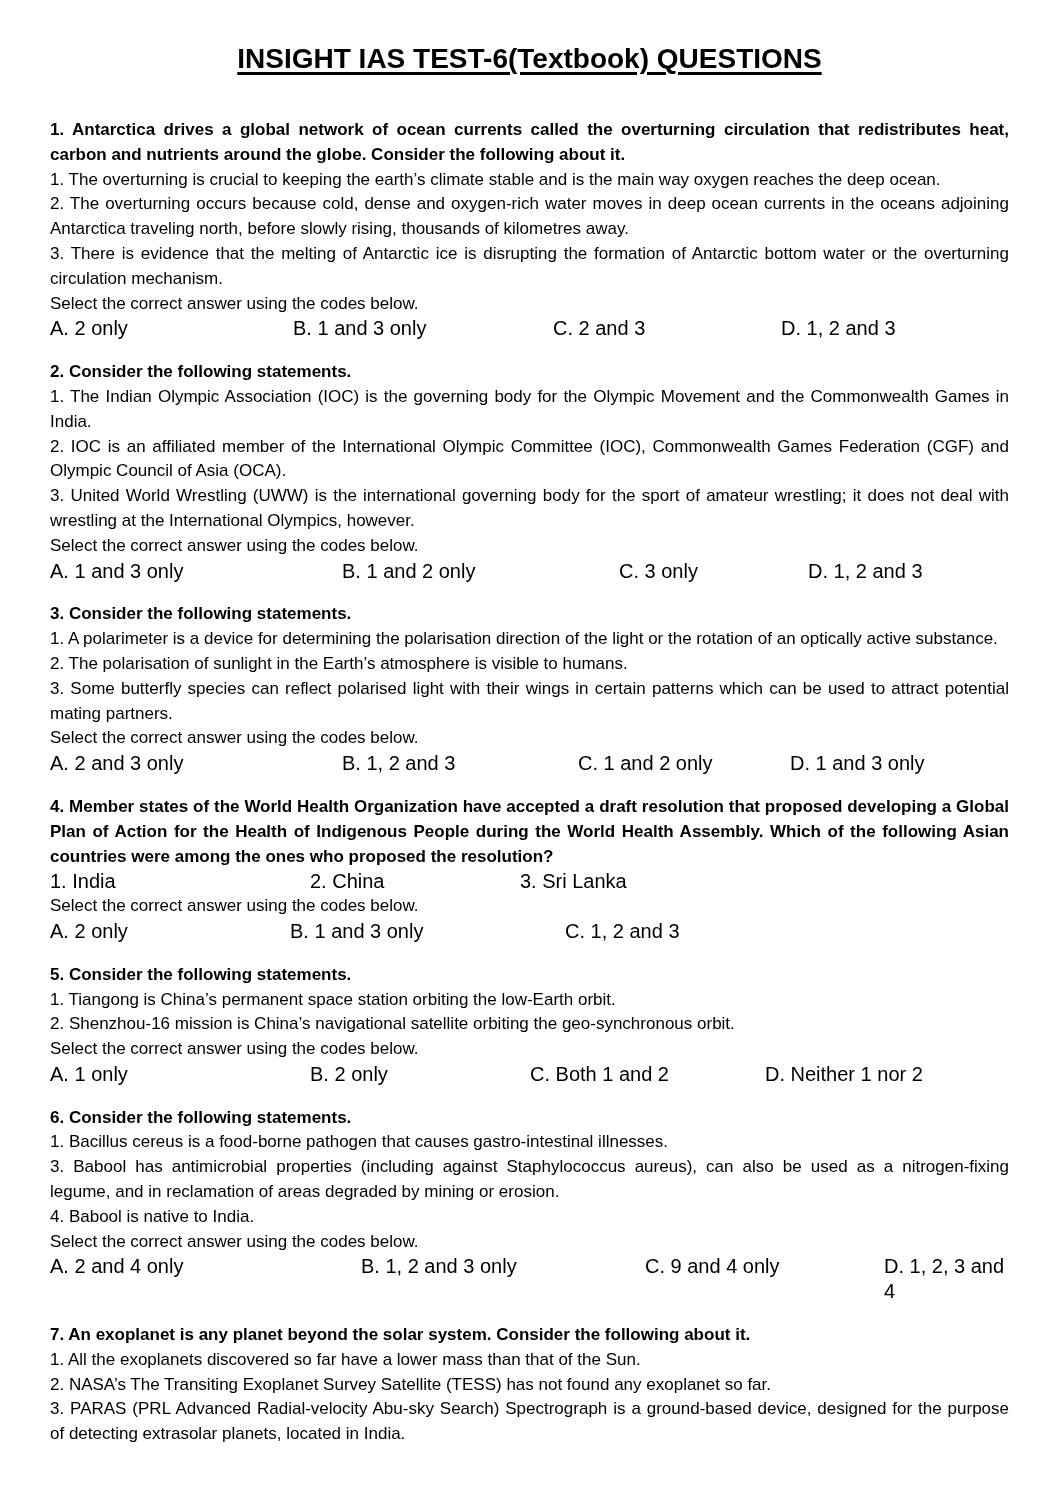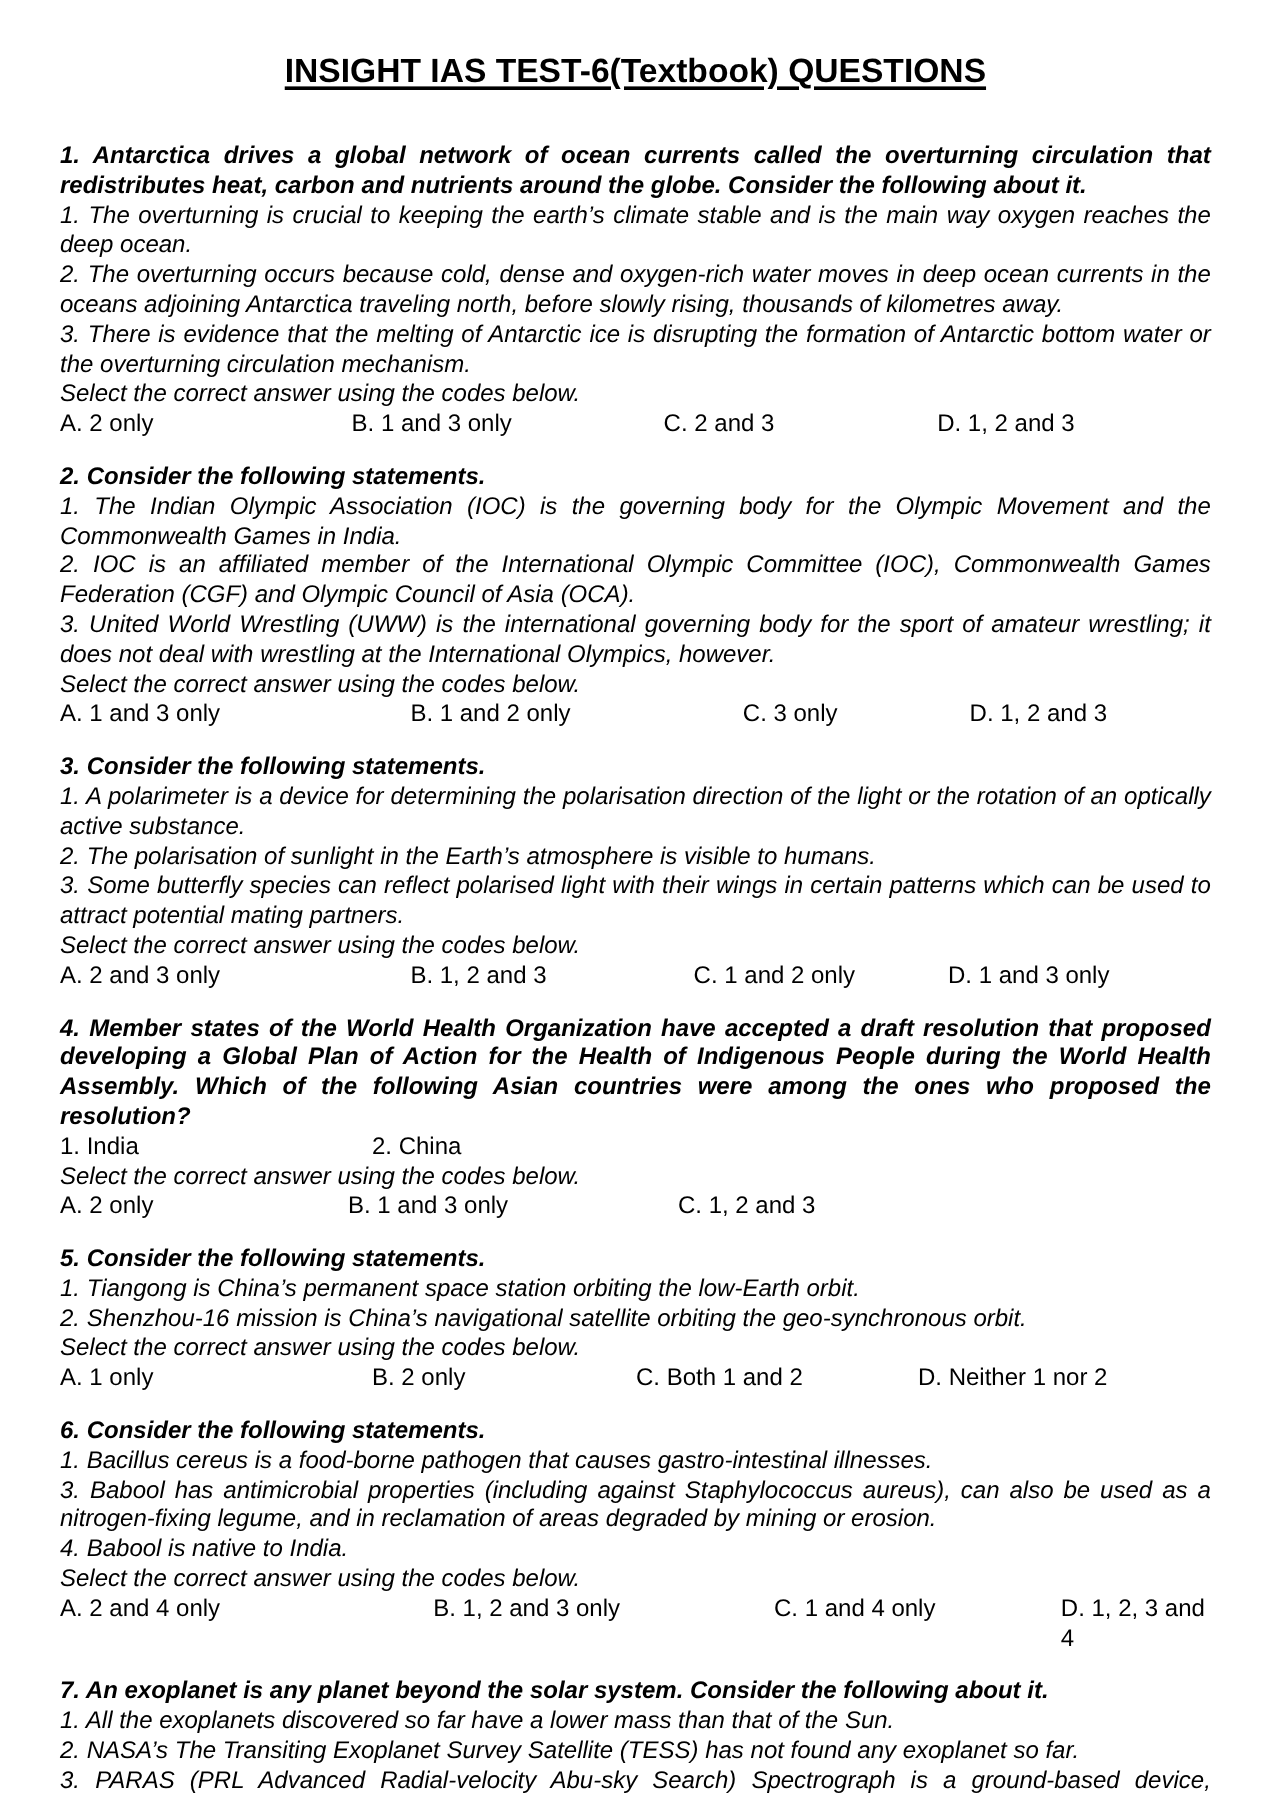--- a/index.html
+++ b/index.html
@@ -21,24 +21,23 @@
   }
   .doc-title .u {
     text-decoration: underline;
     text-decoration-thickness: 2.5px;
     text-underline-offset: 4px;
   }
   .question { margin-top: 19px; }
   .question.first { margin-top: 43px; }
   .line {
     margin: 0;
-    font-size: 20px;
+    font-size: 17px;
     line-height: 24.8px;
     text-align: justify;
-    font-style: italic;
   }
   .bold { font-weight: bold; }
   .row {
     display: grid;
     font-size: 20px;
     line-height: 24.8px;
   }
   .items-q4 { grid-template-columns: 260px 210px auto; }
   .opts-q1  { grid-template-columns: 243px 260px 228px auto; }
   .opts-q2  { grid-template-columns: 292px 277px 189px auto; }
@@ -94,20 +93,21 @@
       <span>C. 1 and 2 only</span>
       <span>D. 1 and 3 only</span>
     </div>
   </section>
 
   <section class="question">
     <p class="line bold">4. Member states of the World Health Organization have accepted a draft resolution that proposed developing a Global Plan of Action for the Health of Indigenous People during the World Health Assembly. Which of the following Asian countries were among the ones who proposed the resolution?</p>
     <div class="row items-q4">
       <span>1. India</span>
       <span>2. China</span>
+      <span>3. Sri Lanka</span>
     </div>
     <p class="line">Select the correct answer using the codes below.</p>
     <div class="row opts-q4">
       <span>A. 2 only</span>
       <span>B. 1 and 3 only</span>
       <span>C. 1, 2 and 3</span>
     </div>
   </section>
 
   <section class="question">
@@ -125,21 +125,21 @@
 
   <section class="question">
     <p class="line bold">6. Consider the following statements.</p>
     <p class="line">1. Bacillus cereus is a food-borne pathogen that causes gastro-intestinal illnesses.</p>
     <p class="line">3. Babool has antimicrobial properties (including against Staphylococcus aureus), can also be used as a nitrogen-fixing legume, and in reclamation of areas degraded by mining or erosion.</p>
     <p class="line">4. Babool is native to India.</p>
     <p class="line">Select the correct answer using the codes below.</p>
     <div class="row opts-q6">
       <span>A. 2 and 4 only</span>
       <span>B. 1, 2 and 3 only</span>
-      <span>C. 1 and 4 only</span>
+      <span>C. 9 and 4 only</span>
       <span>D. 1, 2, 3 and 4</span>
     </div>
   </section>
 
   <section class="question">
     <p class="line bold">7. An exoplanet is any planet beyond the solar system. Consider the following about it.</p>
     <p class="line">1. All the exoplanets discovered so far have a lower mass than that of the Sun.</p>
     <p class="line">2. NASA’s The Transiting Exoplanet Survey Satellite (TESS) has not found any exoplanet so far.</p>
     <p class="line">3. PARAS (PRL Advanced Radial-velocity Abu-sky Search) Spectrograph is a ground-based device, designed for the purpose of detecting extrasolar planets, located in India.</p>
   </section>

